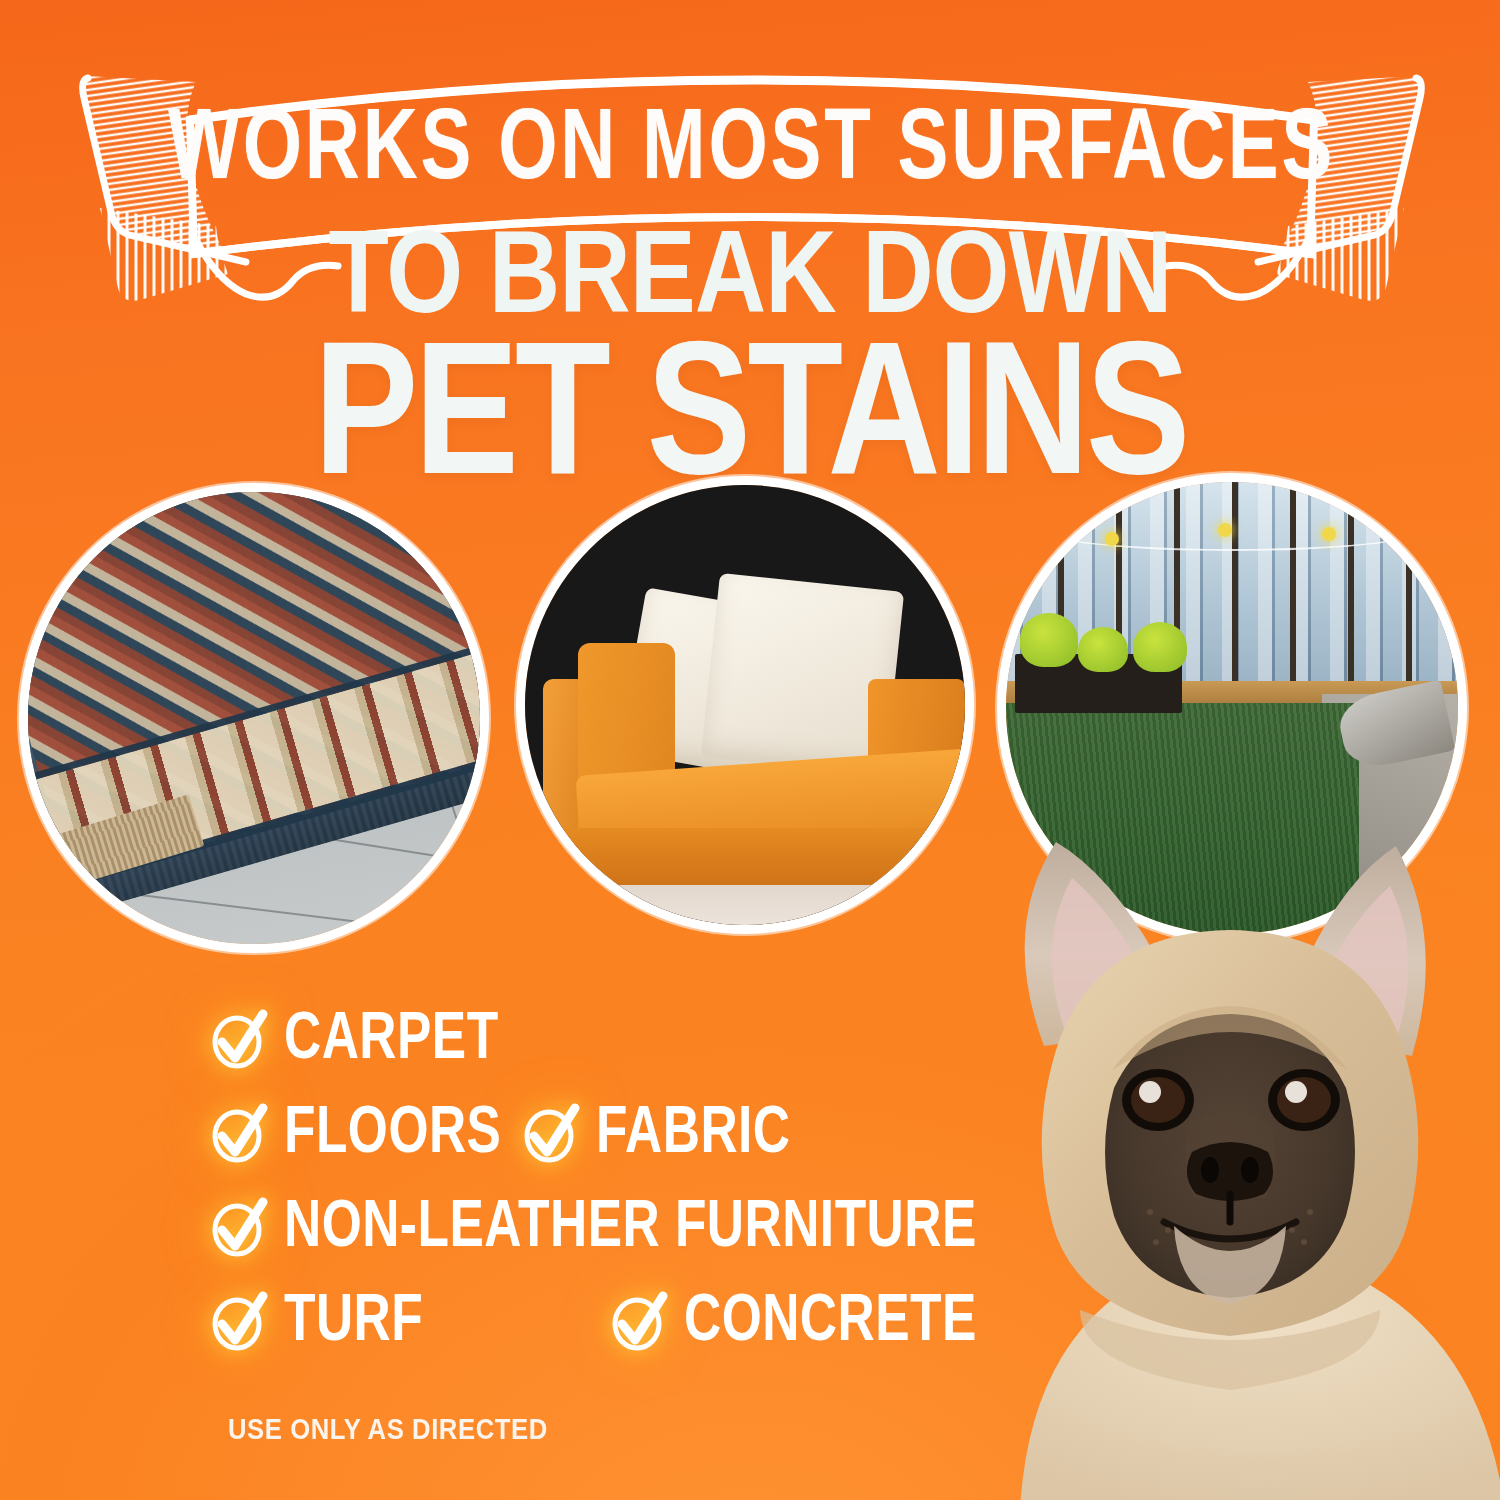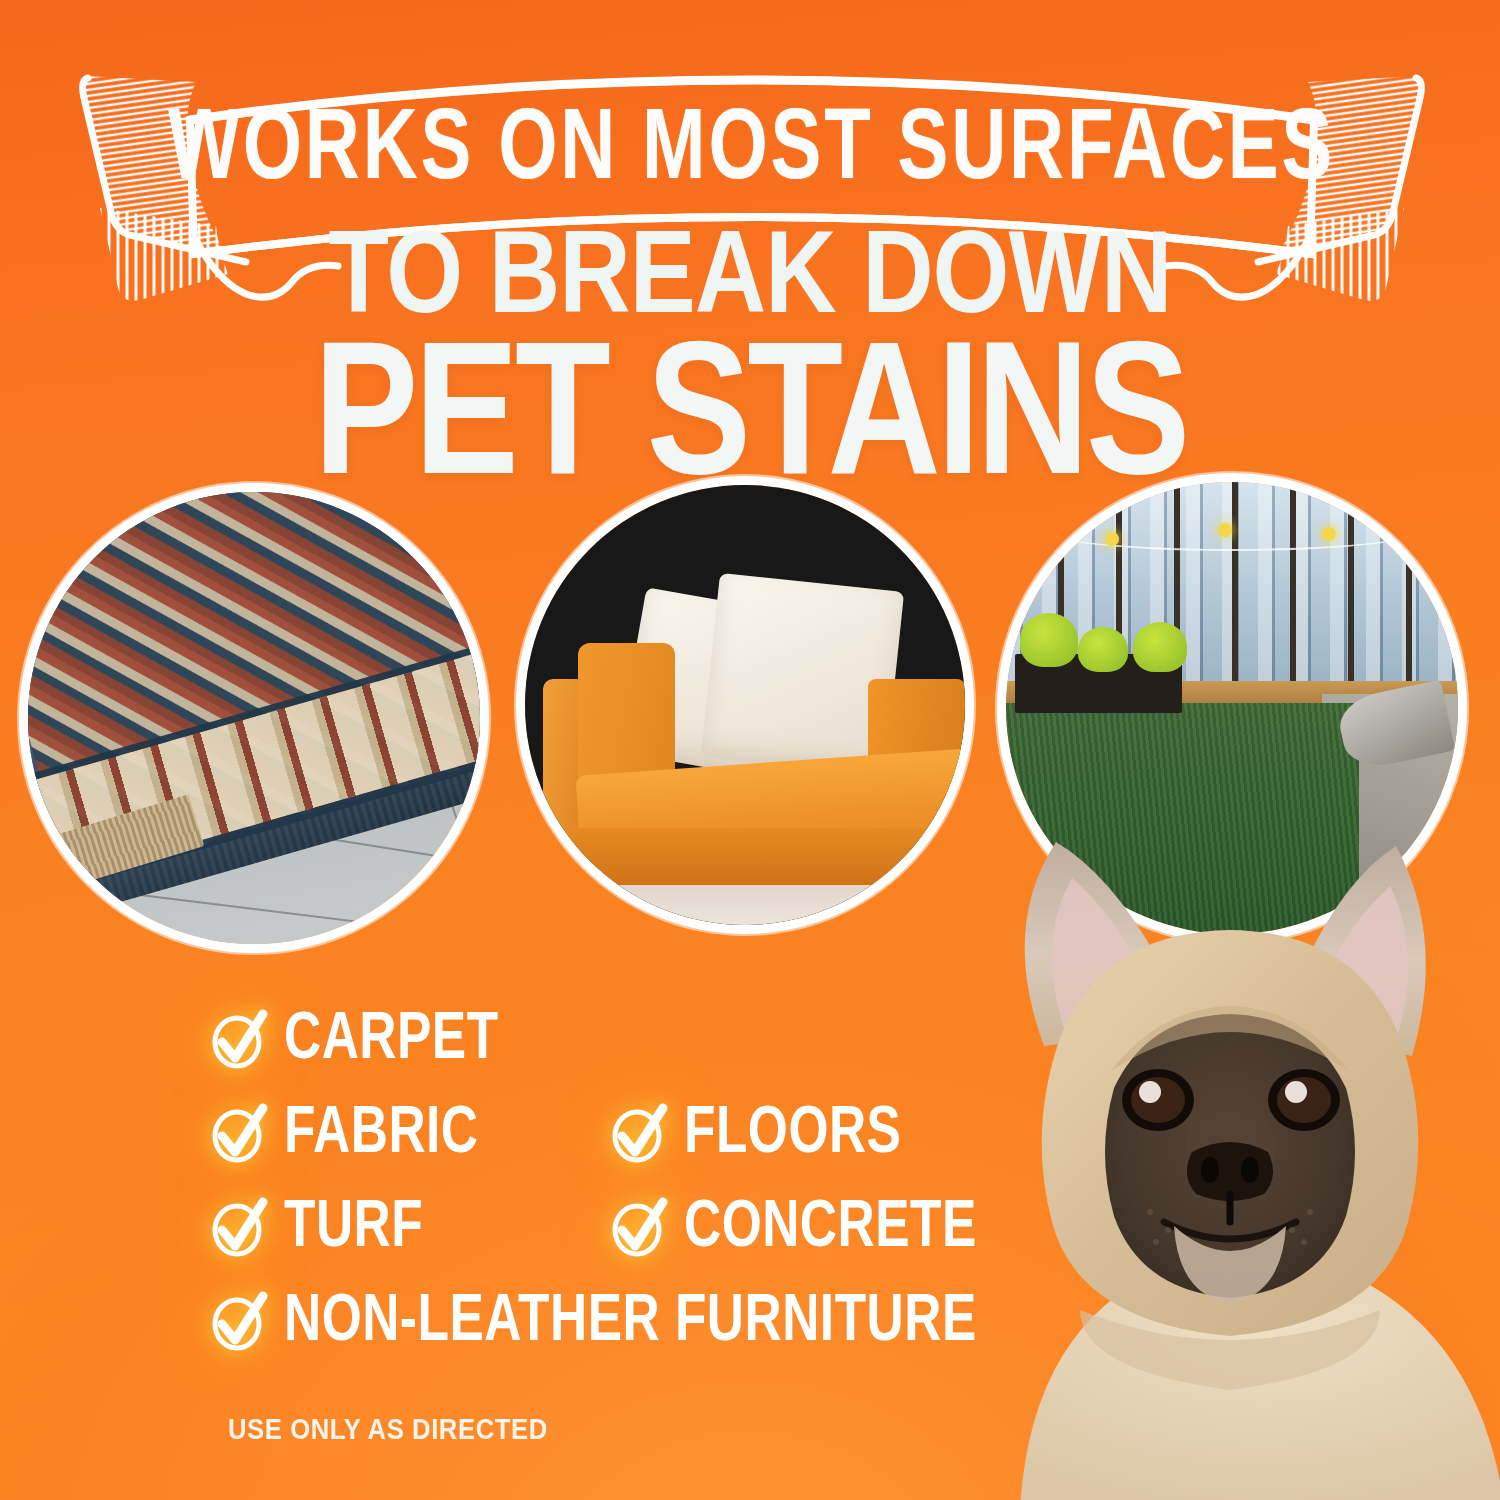--- a/index.html
+++ b/index.html
@@ -254,37 +254,49 @@
           <svg viewBox="0 0 62 62">
               <ellipse cx="29" cy="34" rx="22" ry="24" fill="none" stroke="#fff" stroke-width="5"></ellipse>
               <path d="M14 34 L27 50 L55 6" fill="none" stroke="#fff" stroke-width="9" stroke-linecap="round" stroke-linejoin="round"></path>
             </svg>
         </span>
         <span class="clabel">CARPET</span>
       </div>
     </div>
 
     <div class="crow">
+      <div class="citem">
+        <span class="check">
+          <svg viewBox="0 0 62 62">
+              <ellipse cx="29" cy="34" rx="22" ry="24" fill="none" stroke="#fff" stroke-width="5"></ellipse>
+              <path d="M14 34 L27 50 L55 6" fill="none" stroke="#fff" stroke-width="9" stroke-linecap="round" stroke-linejoin="round"></path>
+            </svg>
+        </span>
+        <span class="clabel">FLOORS</span>
+      </div>
       <div class="citem col1">
         <span class="check">
           <svg viewBox="0 0 62 62">
               <ellipse cx="29" cy="34" rx="22" ry="24" fill="none" stroke="#fff" stroke-width="5"></ellipse>
               <path d="M14 34 L27 50 L55 6" fill="none" stroke="#fff" stroke-width="9" stroke-linecap="round" stroke-linejoin="round"></path>
             </svg>
         </span>
         <span class="clabel">FABRIC</span>
       </div>
+    </div>
+
+    <div class="crow">
       <div class="citem">
         <span class="check">
           <svg viewBox="0 0 62 62">
               <ellipse cx="29" cy="34" rx="22" ry="24" fill="none" stroke="#fff" stroke-width="5"></ellipse>
               <path d="M14 34 L27 50 L55 6" fill="none" stroke="#fff" stroke-width="9" stroke-linecap="round" stroke-linejoin="round"></path>
             </svg>
         </span>
-        <span class="clabel">FLOORS</span>
+        <span class="clabel wide">NON-LEATHER FURNITURE</span>
       </div>
     </div>
 
     <div class="crow">
       <div class="citem col1">
         <span class="check">
           <svg viewBox="0 0 62 62">
               <ellipse cx="29" cy="34" rx="22" ry="24" fill="none" stroke="#fff" stroke-width="5"></ellipse>
               <path d="M14 34 L27 50 L55 6" fill="none" stroke="#fff" stroke-width="9" stroke-linecap="round" stroke-linejoin="round"></path>
             </svg>
@@ -292,32 +304,20 @@
         <span class="clabel">TURF</span>
       </div>
       <div class="citem">
         <span class="check">
           <svg viewBox="0 0 62 62">
               <ellipse cx="29" cy="34" rx="22" ry="24" fill="none" stroke="#fff" stroke-width="5"></ellipse>
               <path d="M14 34 L27 50 L55 6" fill="none" stroke="#fff" stroke-width="9" stroke-linecap="round" stroke-linejoin="round"></path>
             </svg>
         </span>
         <span class="clabel">CONCRETE</span>
-      </div>
-    </div>
-
-    <div class="crow">
-      <div class="citem">
-        <span class="check">
-          <svg viewBox="0 0 62 62">
-              <ellipse cx="29" cy="34" rx="22" ry="24" fill="none" stroke="#fff" stroke-width="5"></ellipse>
-              <path d="M14 34 L27 50 L55 6" fill="none" stroke="#fff" stroke-width="9" stroke-linecap="round" stroke-linejoin="round"></path>
-            </svg>
-        </span>
-        <span class="clabel wide">NON-LEATHER FURNITURE</span>
       </div>
     </div>
 
   </div>
 
   <div class="fineprint">USE ONLY AS DIRECTED</div>
 
   <div id="dog">
     <svg viewBox="0 0 560 740">
       <defs>

